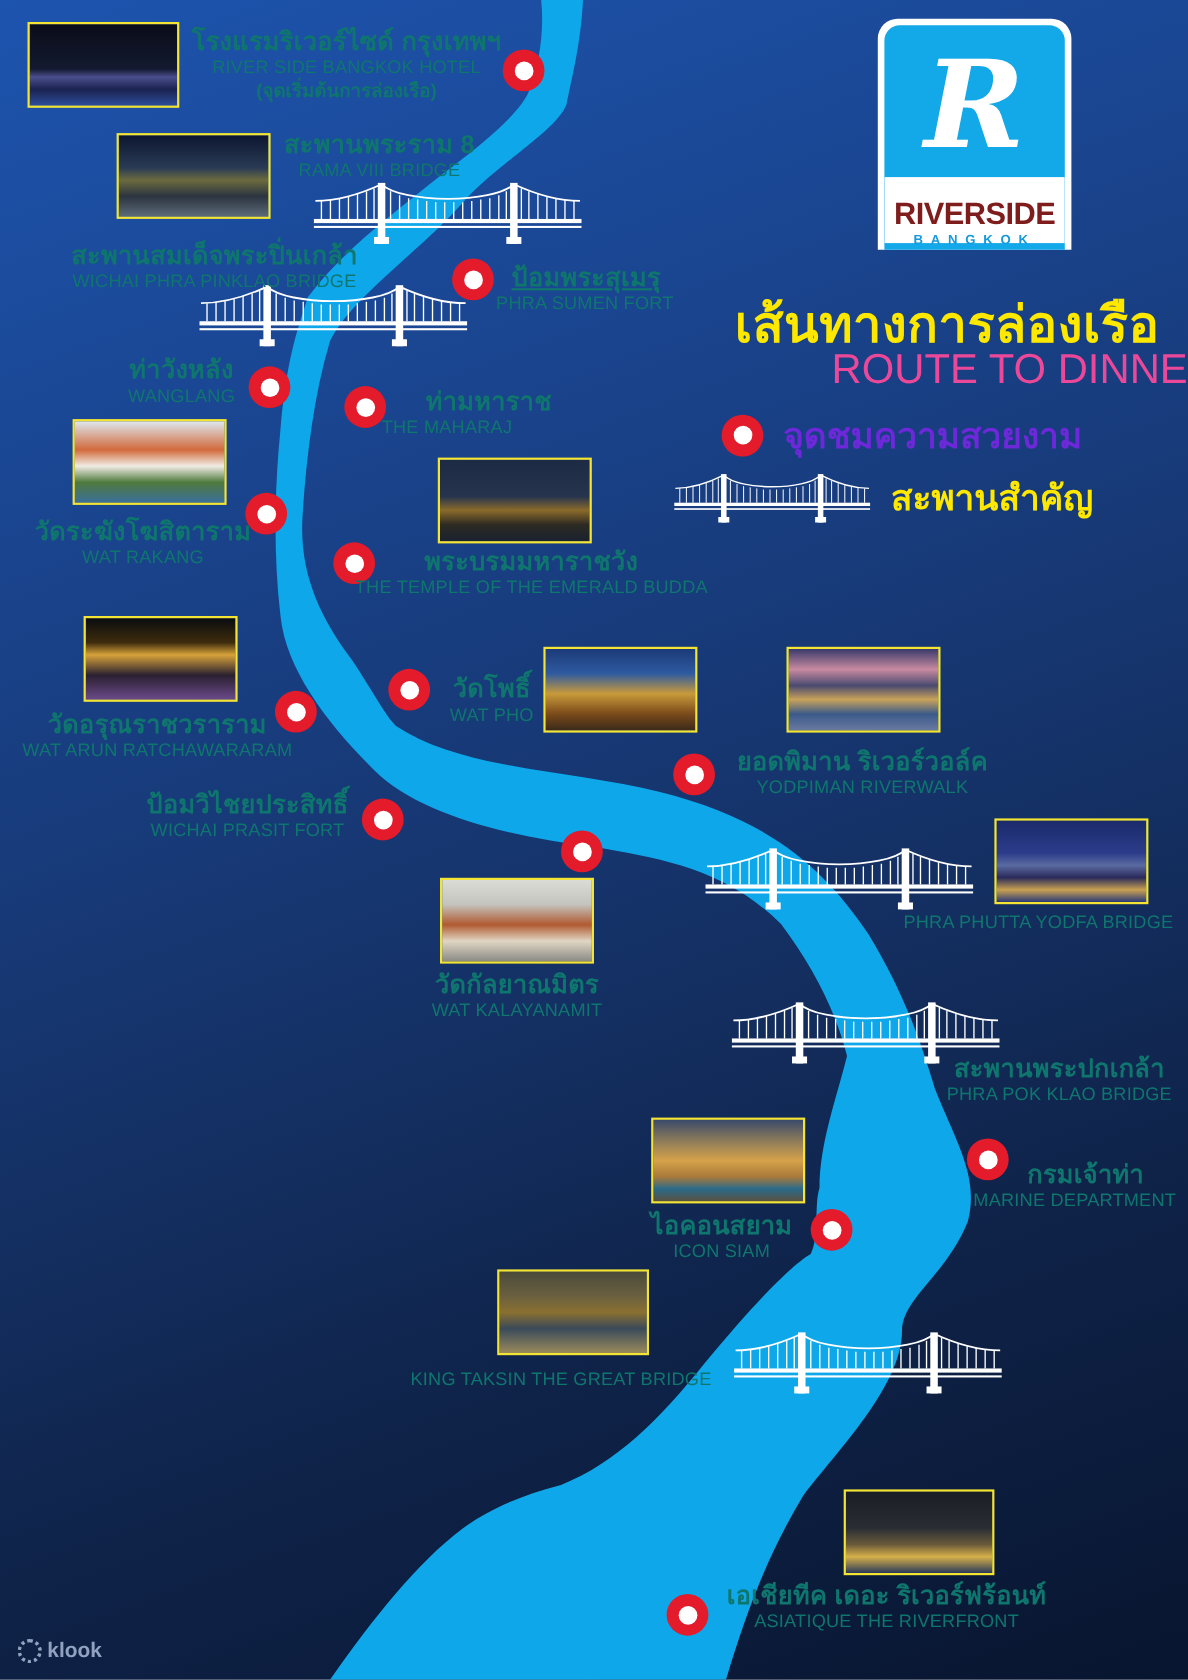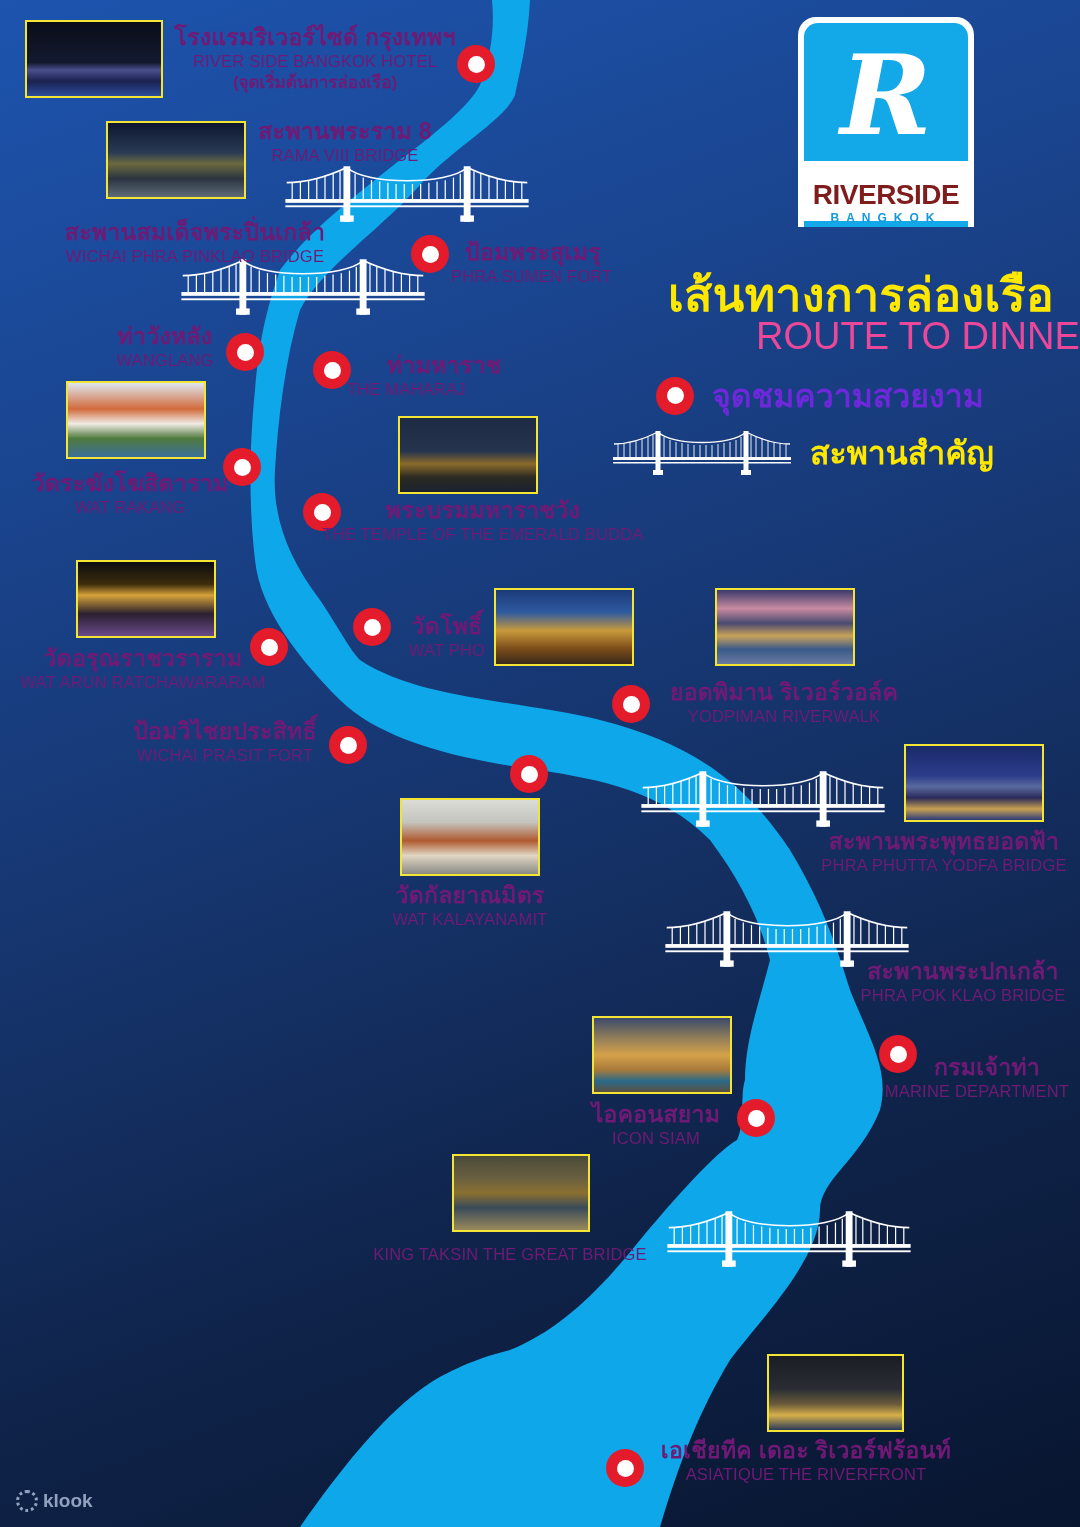--- a/index.html
+++ b/index.html
@@ -12,21 +12,21 @@
   .bridge { position:absolute; z-index:3; }
   .marker {
     position:absolute; width:38px; height:38px; border-radius:50%;
     background:#e31b2a; z-index:4; transform:translate(-50%,-50%);
     display:flex; align-items:center; justify-content:center;
   }
   .marker::after { content:""; width:17px; height:17px; border-radius:50%; background:#fff; }
   .photo {
     position:absolute; border:2px solid #f4e534; z-index:3; box-sizing:border-box; overflow:hidden;
   }
-  .label { position:absolute; z-index:5; color:#701a75; text-align:center; white-space:nowrap; }
+  .label { position:absolute; z-index:5; color:#0f766e; text-align:center; white-space:nowrap; }
   .label .th { font-weight:bold; font-size:23px; line-height:26px; letter-spacing:0.3px; }
   .label .en { font-size:16.5px; line-height:22px; letter-spacing:0.2px; }
   .label .sub { font-weight:bold; font-size:17px; line-height:22px; }
   .label.left { text-align:left; }
 
   
   #logo {
     position:absolute; left:798px; top:17px; width:176px; height:210px;
     background:#ffffff; border-radius:18px 18px 0 0; z-index:6; box-sizing:border-box;
     padding:6px 6px 0 6px;
@@ -201,21 +201,21 @@
 </div>
 <div class="label" style="left:250px;top:118px;width:190px;">
   <div class="th">สะพานพระราม 8</div>
   <div class="en">RAMA VIII BRIDGE</div>
 </div>
 <div class="label" style="left:50px;top:219px;width:290px;">
   <div class="th">สะพานสมเด็จพระปิ่นเกล้า</div>
   <div class="en">WICHAI PHRA PINKLAO BRIDGE</div>
 </div>
 <div class="label left" style="left:451px;top:239px;">
-  <div class="th" style="padding-left:14px;">ป้อมพระสุเมรุ</div>
+  <div class="th" style="padding-left:14px;text-decoration:underline;">ป้อมพระสุเมรุ</div>
   <div class="en">PHRA SUMEN FORT</div>
 </div>
 <div class="label" style="left:105px;top:323px;width:120px;">
   <div class="th">ท่าวังหลัง</div>
   <div class="en">WANGLANG</div>
 </div>
 <div class="label left" style="left:347px;top:352px;">
   <div class="th" style="padding-left:8px;margin-left:32px;">ท่ามหาราช</div>
   <div class="en">THE MAHARAJ</div>
 </div>
@@ -241,21 +241,20 @@
 </div>
 <div class="label" style="left:130px;top:718px;width:190px;">
   <div class="th">ป้อมวิไชยประสิทธิ์</div>
   <div class="en">WICHAI PRASIT FORT</div>
 </div>
 <div class="label" style="left:380px;top:882px;width:180px;">
   <div class="th">วัดกัลยาณมิตร</div>
   <div class="en">WAT KALAYANAMIT</div>
 </div>
 <div class="label" style="left:816px;top:828px;width:256px;">
-  <div class="th">สะพานพระพุทธยอดฟ้า</div>
   <div class="en">PHRA PHUTTA YODFA BRIDGE</div>
 </div>
 <div class="label" style="left:856px;top:958px;width:214px;">
   <div class="th">สะพานพระปกเกล้า</div>
   <div class="en">PHRA POK KLAO BRIDGE</div>
 </div>
 <div class="label" style="left:882px;top:1054px;width:190px;">
   <div class="th" style="padding-left:20px;">กรมเจ้าท่า</div>
   <div class="en">MARINE DEPARTMENT</div>
 </div>

